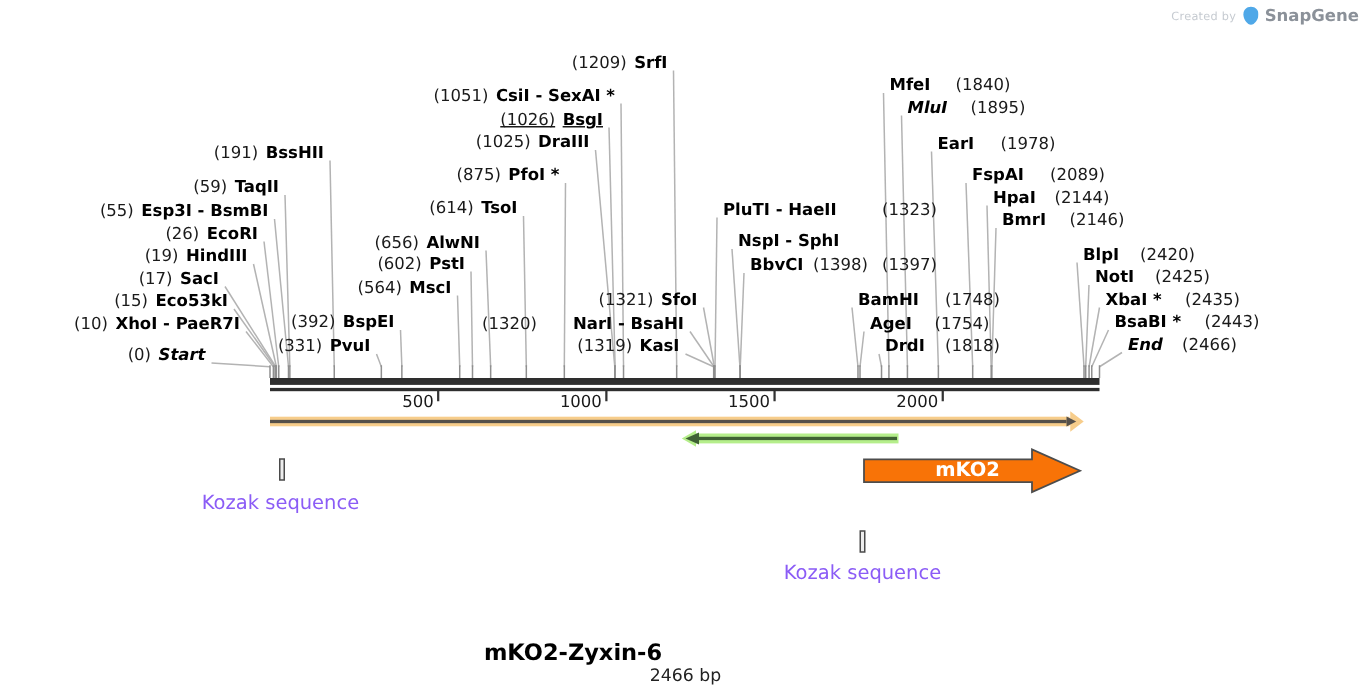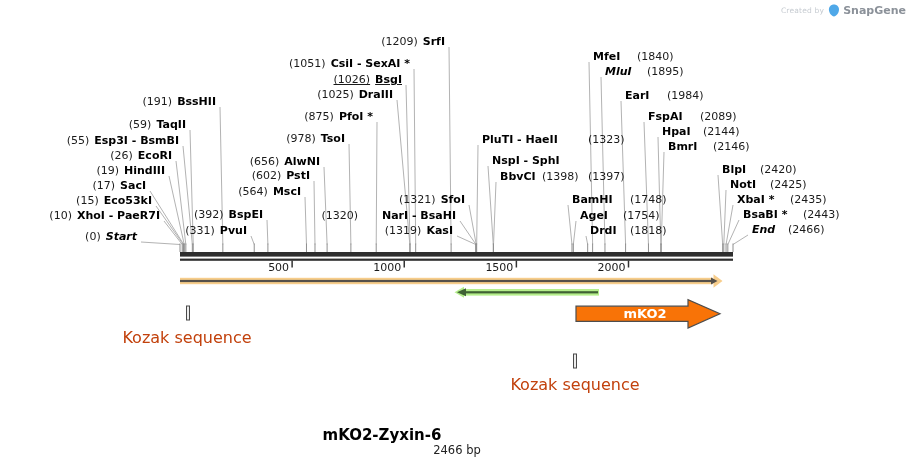--- a/index.html
+++ b/index.html
@@ -15,21 +15,21 @@
   .site-label .name{font-weight:bold;color:#000;}
   .site-label .pos{font-weight:normal;color:#1a1a1a;}
   .site-label.it .name{font-style:italic;}
   .pos-col{
     position:absolute;font-size:11px;line-height:14px;white-space:nowrap;color:#1a1a1a;
   }
   .ruler-num{
     position:absolute;font-size:11px;line-height:13px;color:#1a1a1a;white-space:nowrap;
   }
   .kozak-label{
-    position:absolute;width:170px;text-align:center;font-size:16px;color:#c2410c;
+    position:absolute;width:170px;text-align:center;font-size:13px;color:#8b5cf6;
   }
   #kozak-label-1{left:102px;top:328px;}
   #kozak-label-2{left:490px;top:375px;}
   #mko2-text{
     position:absolute;left:578px;top:306px;width:134px;height:16px;line-height:16px;
     text-align:center;color:#ffffff;font-size:13px;font-weight:bold;
   }
   #map-title{position:absolute;left:0;top:426px;width:764px;text-align:center;
     font-size:15px;font-weight:bold;color:#000;}
   #map-length{position:absolute;left:0;top:443px;width:914px;text-align:center;
@@ -195,21 +195,21 @@
       </div>
       <div class="site-label" style="top: 169px; right: 604px;">
         <span class="pos">(602)</span>
         <span class="name">PstI</span>
       </div>
       <div class="site-label" style="top: 155px; right: 594px;">
         <span class="pos">(656)</span>
         <span class="name">AlwNI</span>
       </div>
       <div class="site-label" style="top: 132px; right: 569px;">
-        <span class="pos">(978)</span>
+        <span class="pos">(614)</span>
         <span class="name">TsoI</span>
       </div>
       <div class="site-label" style="top: 110px; right: 541px;">
         <span class="pos">(875)</span>
         <span class="name">PfoI *</span>
       </div>
       <div class="site-label" style="top: 88px; right: 521px;">
         <span class="pos">(1025)</span>
         <span class="name">DraIII</span>
       </div>
@@ -265,21 +265,21 @@
         <span class="name">MfeI</span>
       </div>
       <div class="pos-col" style="left: 637px; top: 50px;">(1840)</div>
       <div class="site-label" style="top: 65px; left: 605px; font-style: italic;">
         <span class="name">MluI</span>
       </div>
       <div class="pos-col" style="left: 647px; top: 65px;">(1895)</div>
       <div class="site-label" style="top: 89px; left: 625px;">
         <span class="name">EarI</span>
       </div>
-      <div class="pos-col" style="left: 667px; top: 89px;">(1984)</div>
+      <div class="pos-col" style="left: 667px; top: 89px;">(1978)</div>
       <div class="site-label" style="top: 110px; left: 648px;">
         <span class="name">FspAI</span>
       </div>
       <div class="pos-col" style="left: 700px; top: 110px;">(2089)</div>
       <div class="site-label" style="top: 125px; left: 662px;">
         <span class="name">HpaI</span>
       </div>
       <div class="pos-col" style="left: 703px; top: 125px;">(2144)</div>
       <div class="site-label" style="top: 140px; left: 668px;">
         <span class="name">BmrI</span>

